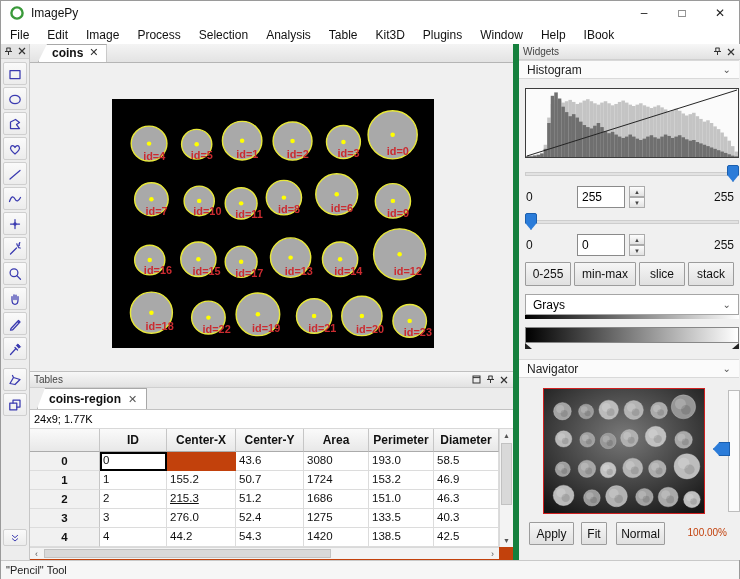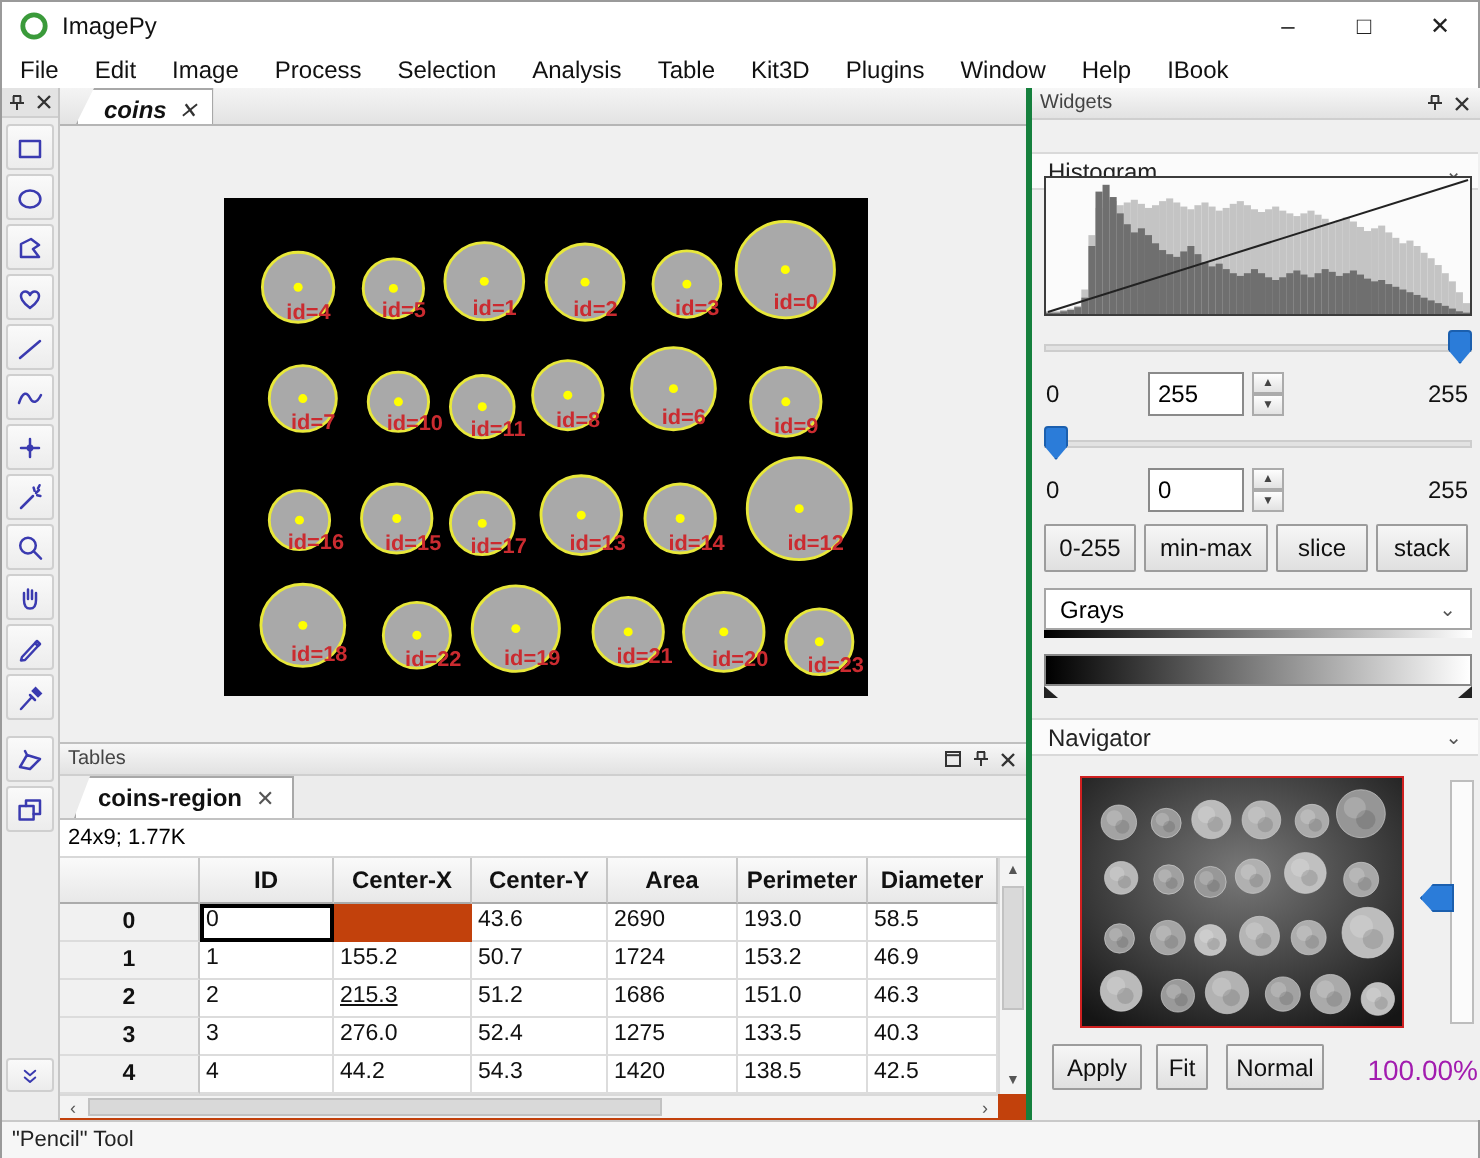--- a/index.html
+++ b/index.html
@@ -27,22 +27,22 @@
             background:linear-gradient(#fafafa,#ececec);display:flex;align-items:center;justify-content:center;box-sizing:border-box;}
   .tool-btn.gap{margin-top:7px;}
   .ticon{display:flex;}
   .more-btn{position:absolute;left:2px;bottom:15px;width:24px;height:17px;border:1px solid #cfcfcf;border-radius:2px;
             background:linear-gradient(#fafafa,#ececec);display:flex;align-items:center;justify-content:center;box-sizing:border-box;}
 
   
   .docpane{position:absolute;left:29px;top:43px;width:483px;height:327px;background:#f0f0f0;}
   .tabbar{height:19px;background:linear-gradient(#f4f4f4,#e3e3e3);border-bottom:1px solid #b5b5b5;display:flex;align-items:flex-end;box-sizing:border-box;}
   .tab{height:18px;margin-left:8px;background:#fff;border:1px solid #a8a8a8;border-bottom:none;box-sizing:border-box;
-       display:flex;align-items:flex-end;padding:1px 7px 0 13px;font-size:12px;font-weight:bold;color:#111;
-       clip-path:polygon(9px 0,100% 0,100% 100%,0 100%);font-style:italic;}
+       display:flex;align-items:flex-start;padding:1px 7px 0 13px;font-size:12px;font-weight:bold;color:#111;
+       clip-path:polygon(9px 0,100% 0,100% 100%,0 100%);}
   .tab .x{margin-left:6px;font-weight:normal;font-size:11px;color:#333;}
   .infobar{height:17px;background:#fff;border-bottom:1px solid #d6d6d6;font-size:11px;color:#222;padding:2px 4px;white-space:pre;box-sizing:border-box;}
   .canvas{position:absolute;left:0;top:36px;right:0;bottom:0;background:#f0f0f0;}
   .image-frame{position:absolute;left:82px;top:19px;width:322px;height:249px;background:#000;}
   .image-frame svg{display:block;}
 
   
   .tablespane{position:absolute;left:29px;top:370px;width:483px;height:189px;background:#c2410c;border-top:1px solid #c0c0c0;box-sizing:border-box;}
   .pane-caption{height:16px;background:linear-gradient(#f7f7f7,#e2e2e2);border-bottom:1px solid #cfcfcf;
                 display:flex;align-items:center;font-size:10px;color:#444;padding:0 4px;box-sizing:border-box;}
@@ -65,21 +65,21 @@
   .vscroll{position:absolute;right:0;top:57px;width:14px;height:118px;background:#f3f3f3;border-left:1px solid #d9d9d9;box-sizing:border-box;}
   .vscroll .arr{height:13px;display:flex;align-items:center;justify-content:center;font-size:7px;color:#555;}
   .vscroll .thumbv{position:absolute;left:1px;right:1px;top:14px;height:62px;background:#d9d9d9;border:1px solid #c2c2c2;box-sizing:border-box;}
   .vscroll .arr.dn{position:absolute;bottom:0;left:0;right:0;}
   .hscroll{position:absolute;left:0;top:175px;width:469px;height:12px;background:#f3f3f3;border-top:1px solid #d9d9d9;box-sizing:border-box;display:flex;align-items:center;}
   .hscroll .arr{width:13px;text-align:center;font-size:9px;color:#555;}
   .hscroll .thumbh{position:absolute;left:14px;width:285px;top:1px;bottom:1px;background:#d9d9d9;border:1px solid #c2c2c2;}
   .hscroll .arr.rt{position:absolute;right:0;}
 
   
-  .rightpane{position:absolute;left:512px;top:43px;width:227px;height:516px;background:#f0f0f0;border-left:3px solid #15803d;box-sizing:border-box;}
+  .rightpane{position:absolute;left:512px;top:43px;width:227px;height:516px;background:#f0f0f0;border-left:6px solid #15803d;box-sizing:border-box;}
   .rp{position:absolute;box-sizing:border-box;}
   .sec-header{left:0;right:1px;height:19px;background:#fbfbfb;border-top:1px solid #d9d9d9;border-bottom:1px solid #d9d9d9;
               display:flex;align-items:center;font-size:12px;color:#222;padding:0 8px;}
   .sec-header .chev{margin-left:auto;font-size:10px;color:#555;}
   .hist-box{left:6px;top:44px;width:214px;height:70px;background:#fbfbfb;border:1px solid #3c3c3c;}
   .slider{left:6px;width:214px;height:20px;}
   .slider .track{position:absolute;left:0;right:0;top:8px;height:4px;background:#e2e2e2;border:1px solid #cdcdcd;box-sizing:border-box;}
   .slider .thumb{position:absolute;top:1px;width:12px;height:17px;background:#2b7cd9;border:1px solid #1b5fae;box-sizing:border-box;
                  clip-path:polygon(0 0,100% 0,100% 58%,50% 100%,0 58%);border-radius:2px;}
   .vallabel{font-size:12px;color:#111;}
@@ -101,21 +101,21 @@
   .gradbar{left:6px;top:283px;width:214px;height:16px;background:linear-gradient(to right,#000,#fff);border:1px solid #888;}
   .gmark{position:absolute;top:299px;width:7px;height:6px;background:#222;}
   .gmark.l{left:6px;clip-path:polygon(0 0,0 100%,100% 100%);}
   .gmark.r{left:213px;clip-path:polygon(100% 0,100% 100%,0 100%);}
   .nav-thumb{left:24px;top:344px;width:162px;height:126px;border:1px solid #cf2020;background:#222;}
   .nav-thumb svg{display:block;}
   .vslider{left:209px;top:346px;width:12px;height:122px;background:#fbfbfb;border:1px solid #bdbdbd;}
   .vthumb{left:194px;top:398px;width:17px;height:14px;background:#2b7cd9;border:1px solid #1b5fae;
           clip-path:polygon(0 50%,38% 0,100% 0,100% 100%,38% 100%);}
   .navrow{left:0;right:0;top:478px;height:24px;}
-  .zoomlabel{position:absolute;right:1px;top:5px;font-size:14px;color:#a21caf;}
+  .zoomlabel{position:absolute;right:13px;top:5px;font-size:10px;color:#c2410c;}
 
   
   .statusbar{position:absolute;left:0;top:559px;right:0;height:20px;background:#f6f6f6;border-top:1px solid #c9c9c9;
              font-size:11px;color:#222;padding:3px 5px;box-sizing:border-box;}
 </style>
 </head>
 <body>
 
 <div class="window">
 
@@ -400,21 +400,21 @@
           <div class="th" style="width: 65px;">Area</div>
           <div class="th" style="width: 65px;">Perimeter</div>
           <div class="th" style="width: 65px;">Diameter</div>
         </div>
       <div>
           <div class="tr">
             <div class="td idx" style="width: 70px;">0</div>
             <div class="td selected" style="width: 67px;">0</div>
             <div class="td" style="width: 69px; margin-top: 31px;">334.7</div>
             <div class="td" style="width: 68px;">43.6</div>
-            <div class="td" style="width: 65px;">2690</div>
+            <div class="td" style="width: 65px;">3080</div>
             <div class="td" style="width: 65px;">193.0</div>
             <div class="td" style="width: 65px;">58.5</div>
           </div>
           <div class="tr">
             <div class="td idx" style="width: 70px;">1</div>
             <div class="td" style="width: 67px;">1</div>
             <div class="td" style="width: 69px;">155.2</div>
             <div class="td" style="width: 68px;">50.7</div>
             <div class="td" style="width: 65px;">1724</div>
             <div class="td" style="width: 65px;">153.2</div>
@@ -471,21 +471,21 @@
             </svg>
           </span>
           <span class="cap-ic">
             <svg width="8" height="8" viewBox="0 0 8 8">
               <path d="M1 1 L7 7 M7 1 L1 7" stroke="#333" stroke-width="1.2"></path>
             </svg>
           </span>
         </span>
     </div>
 
-    <div class="rp sec-header" style="top:16px;margin-top:16px;">
+    <div class="rp sec-header" style="top:16px;">
       <span>Histogram</span>
       <span class="chev">⌄</span>
     </div>
 
     <div class="rp hist-box"><svg width="100%" height="100%" viewBox="0 0 216 68" preserveAspectRatio="none">
           <rect x="0.00" y="66.64" width="3.60" height="1.36" fill="#c4c4c4"></rect>
           <rect x="3.60" y="66.64" width="3.60" height="1.36" fill="#c4c4c4"></rect>
           <rect x="7.20" y="65.96" width="3.60" height="2.04" fill="#c4c4c4"></rect>
           <rect x="10.80" y="65.28" width="3.60" height="2.72" fill="#c4c4c4"></rect>
           <rect x="14.40" y="63.92" width="3.60" height="4.08" fill="#c4c4c4"></rect>

